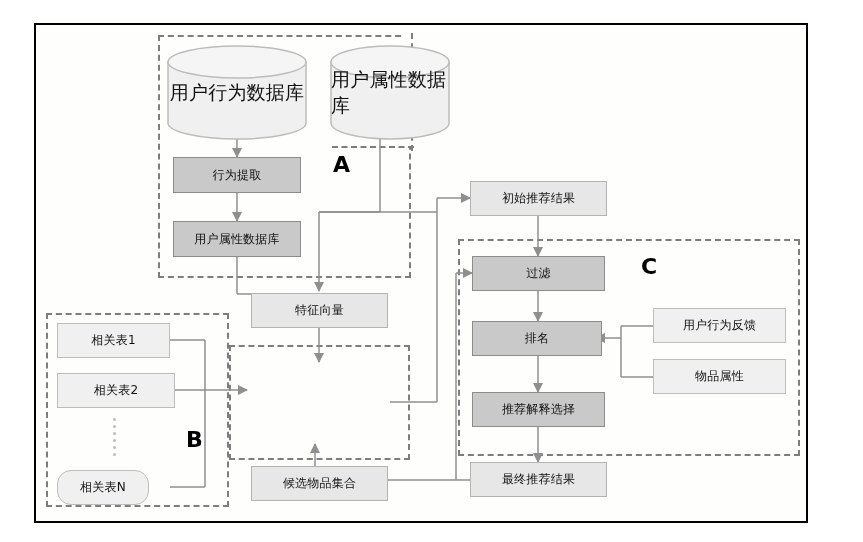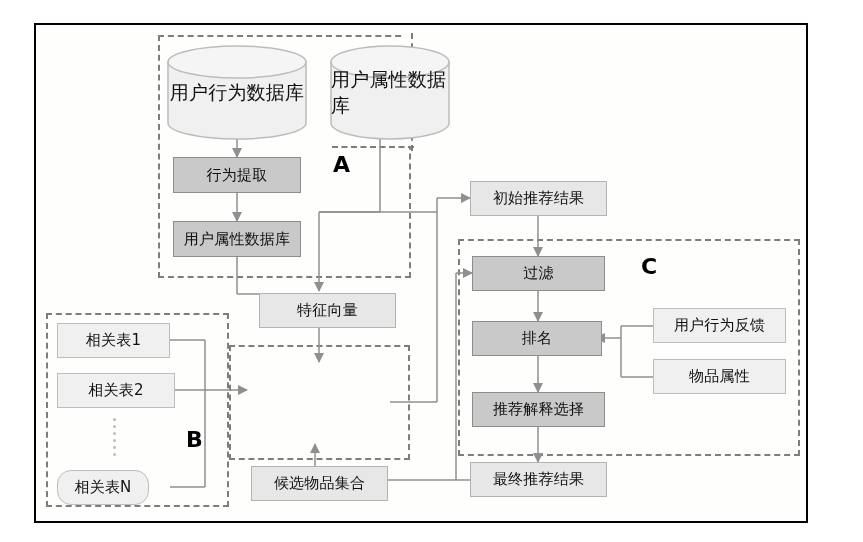--- a/index.html
+++ b/index.html
@@ -33,21 +33,21 @@
     height: 542px;
     pointer-events: none;
   }
   .node {
     position: absolute;
     box-sizing: border-box;
     display: flex;
     align-items: center;
     justify-content: center;
     text-align: center;
-    font-size: 15px;
+    font-size: 12px;
     color: #111111;
     line-height: 1.25;
     letter-spacing: 0.2px;
   }
   .proc {
     background: #c9c9c9;
     border: 1.6px solid #8d8d8d;
   }
   .data-lite {
     background: #e7e7e7;
@@ -180,21 +180,21 @@
       <ellipse cx="390" cy="62" rx="59" ry="16" fill="#f5f5f5" stroke="#bcbcbc" stroke-width="1.5"></ellipse>
     </g>
   </svg>
 
   <div class="cyl-label" style="left:168px; top:72px; width:138px; height:42px;">用户行为数据库</div>
   <div class="cyl-label" style="left:331px; top:72px; width:118px; height:42px;">用户属性数据库</div>
 
   <div class="node proc" style="left:173px; top:157px; width:128px; height:36px;">行为提取</div>
   <div class="node proc" style="left:173px; top:221px; width:128px; height:36px;">用户属性数据库</div>
 
-  <div class="node data-lite" style="left:251px; top:293px; width:137px; height:35px;margin-left:8px;">特征向量</div>
+  <div class="node data-lite" style="left:251px; top:293px; width:137px; height:35px;">特征向量</div>
 
   <div class="node tablebox" style="left:57px; top:323px; width:113px; height:35px;">相关表1</div>
   <div class="node tablebox" style="left:57px; top:373px; width:118px; height:35px;">相关表2</div>
   <div class="dots" style="left:112px; top:418px; width:4px; height:38px;">
     <i></i>
       <i></i>
       <i></i>
       <i></i>
       <i></i>
       <i></i>

